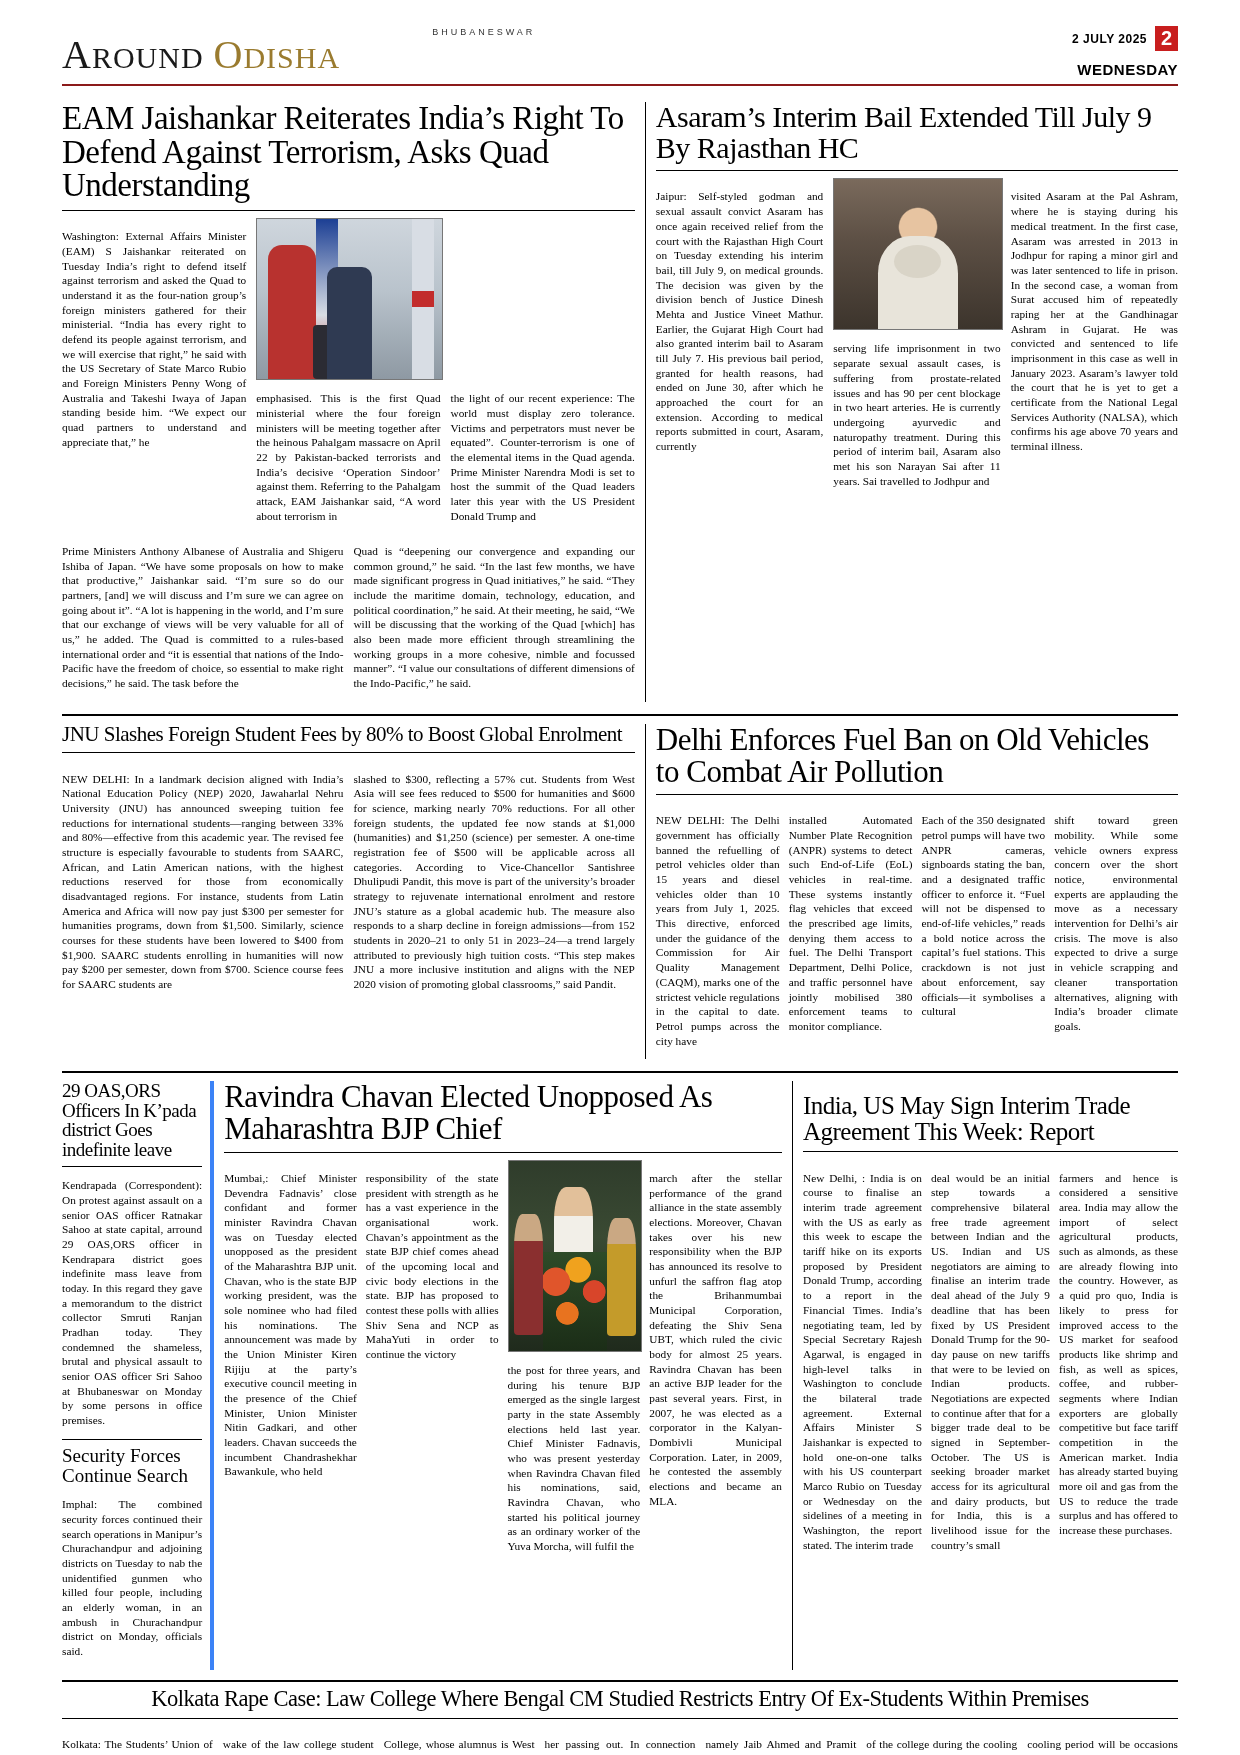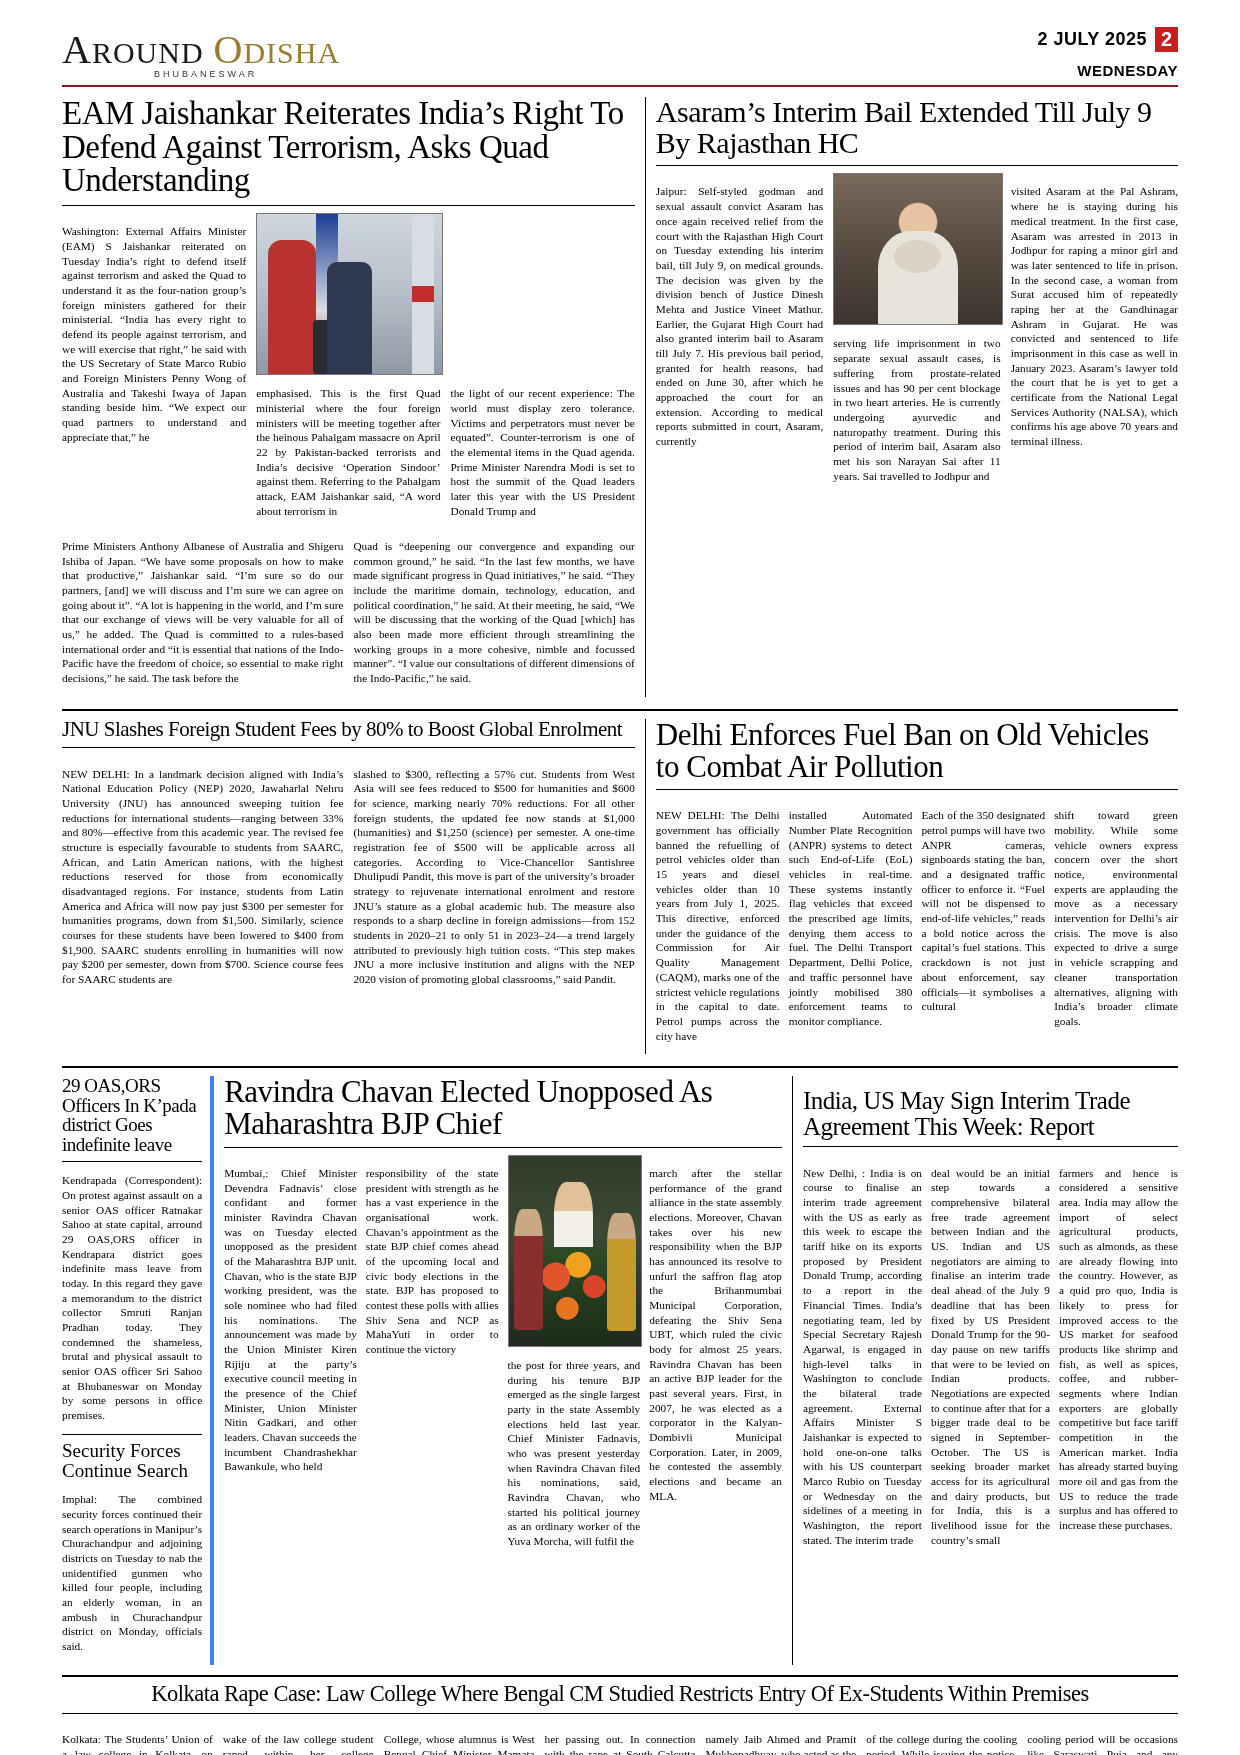--- a/index.html
+++ b/index.html
@@ -25,21 +25,21 @@
   
   .masthead {
     display: flex;
     align-items: flex-end;
     justify-content: space-between;
     border-bottom: 2px solid #8b1a1a;
     padding-bottom: 6px;
   }
   .logo-wrap {
     display: flex;
-    flex-direction: column;
+    flex-direction: row;
     align-items: flex-start;
   }
   .logo-line {
     display: flex;
     align-items: baseline;
     gap: 10px;
   }
   .logo-around {
     font-family: "Liberation Serif", serif;
     font-size: 30px;
@@ -66,21 +66,21 @@
     text-align: right;
     font-family: "Liberation Sans", sans-serif;
   }
   .dateline {
     display: flex;
     align-items: center;
     justify-content: flex-end;
     gap: 8px;
   }
   .date-text {
-    font-size: 18px;
+    font-size: 12px;
     font-weight: bold;
     letter-spacing: 0.5px;
   }
   .page-num {
     background: #c81e1e;
     color: #fff;
     font-size: 20px;
     font-weight: bold;
     width: 23px;
     height: 25px;
@@ -104,21 +104,21 @@
     font-size: 11.3px;
     line-height: 1.30;
     text-align: justify;
     hyphens: auto;
   }
   .col { box-sizing: border-box; }
 
   
   .top-section {
     display: flex;
-    margin-top: 10px;
+    margin-top: 16px;
   }
   .story-a { width: 610px; padding-right: 10px; border-right: 1px solid #000; }
   .story-b { width: 556px; padding-left: 10px; }
 
   .story-a h1.headline { font-size: 33px; }
   .story-b h1.headline { font-size: 30px; }
 
   .rule-under-head { border-top: 1px solid #000; margin: 7px 0 7px 0; }
 
   .cols3 { display: flex; gap: 10px; }

